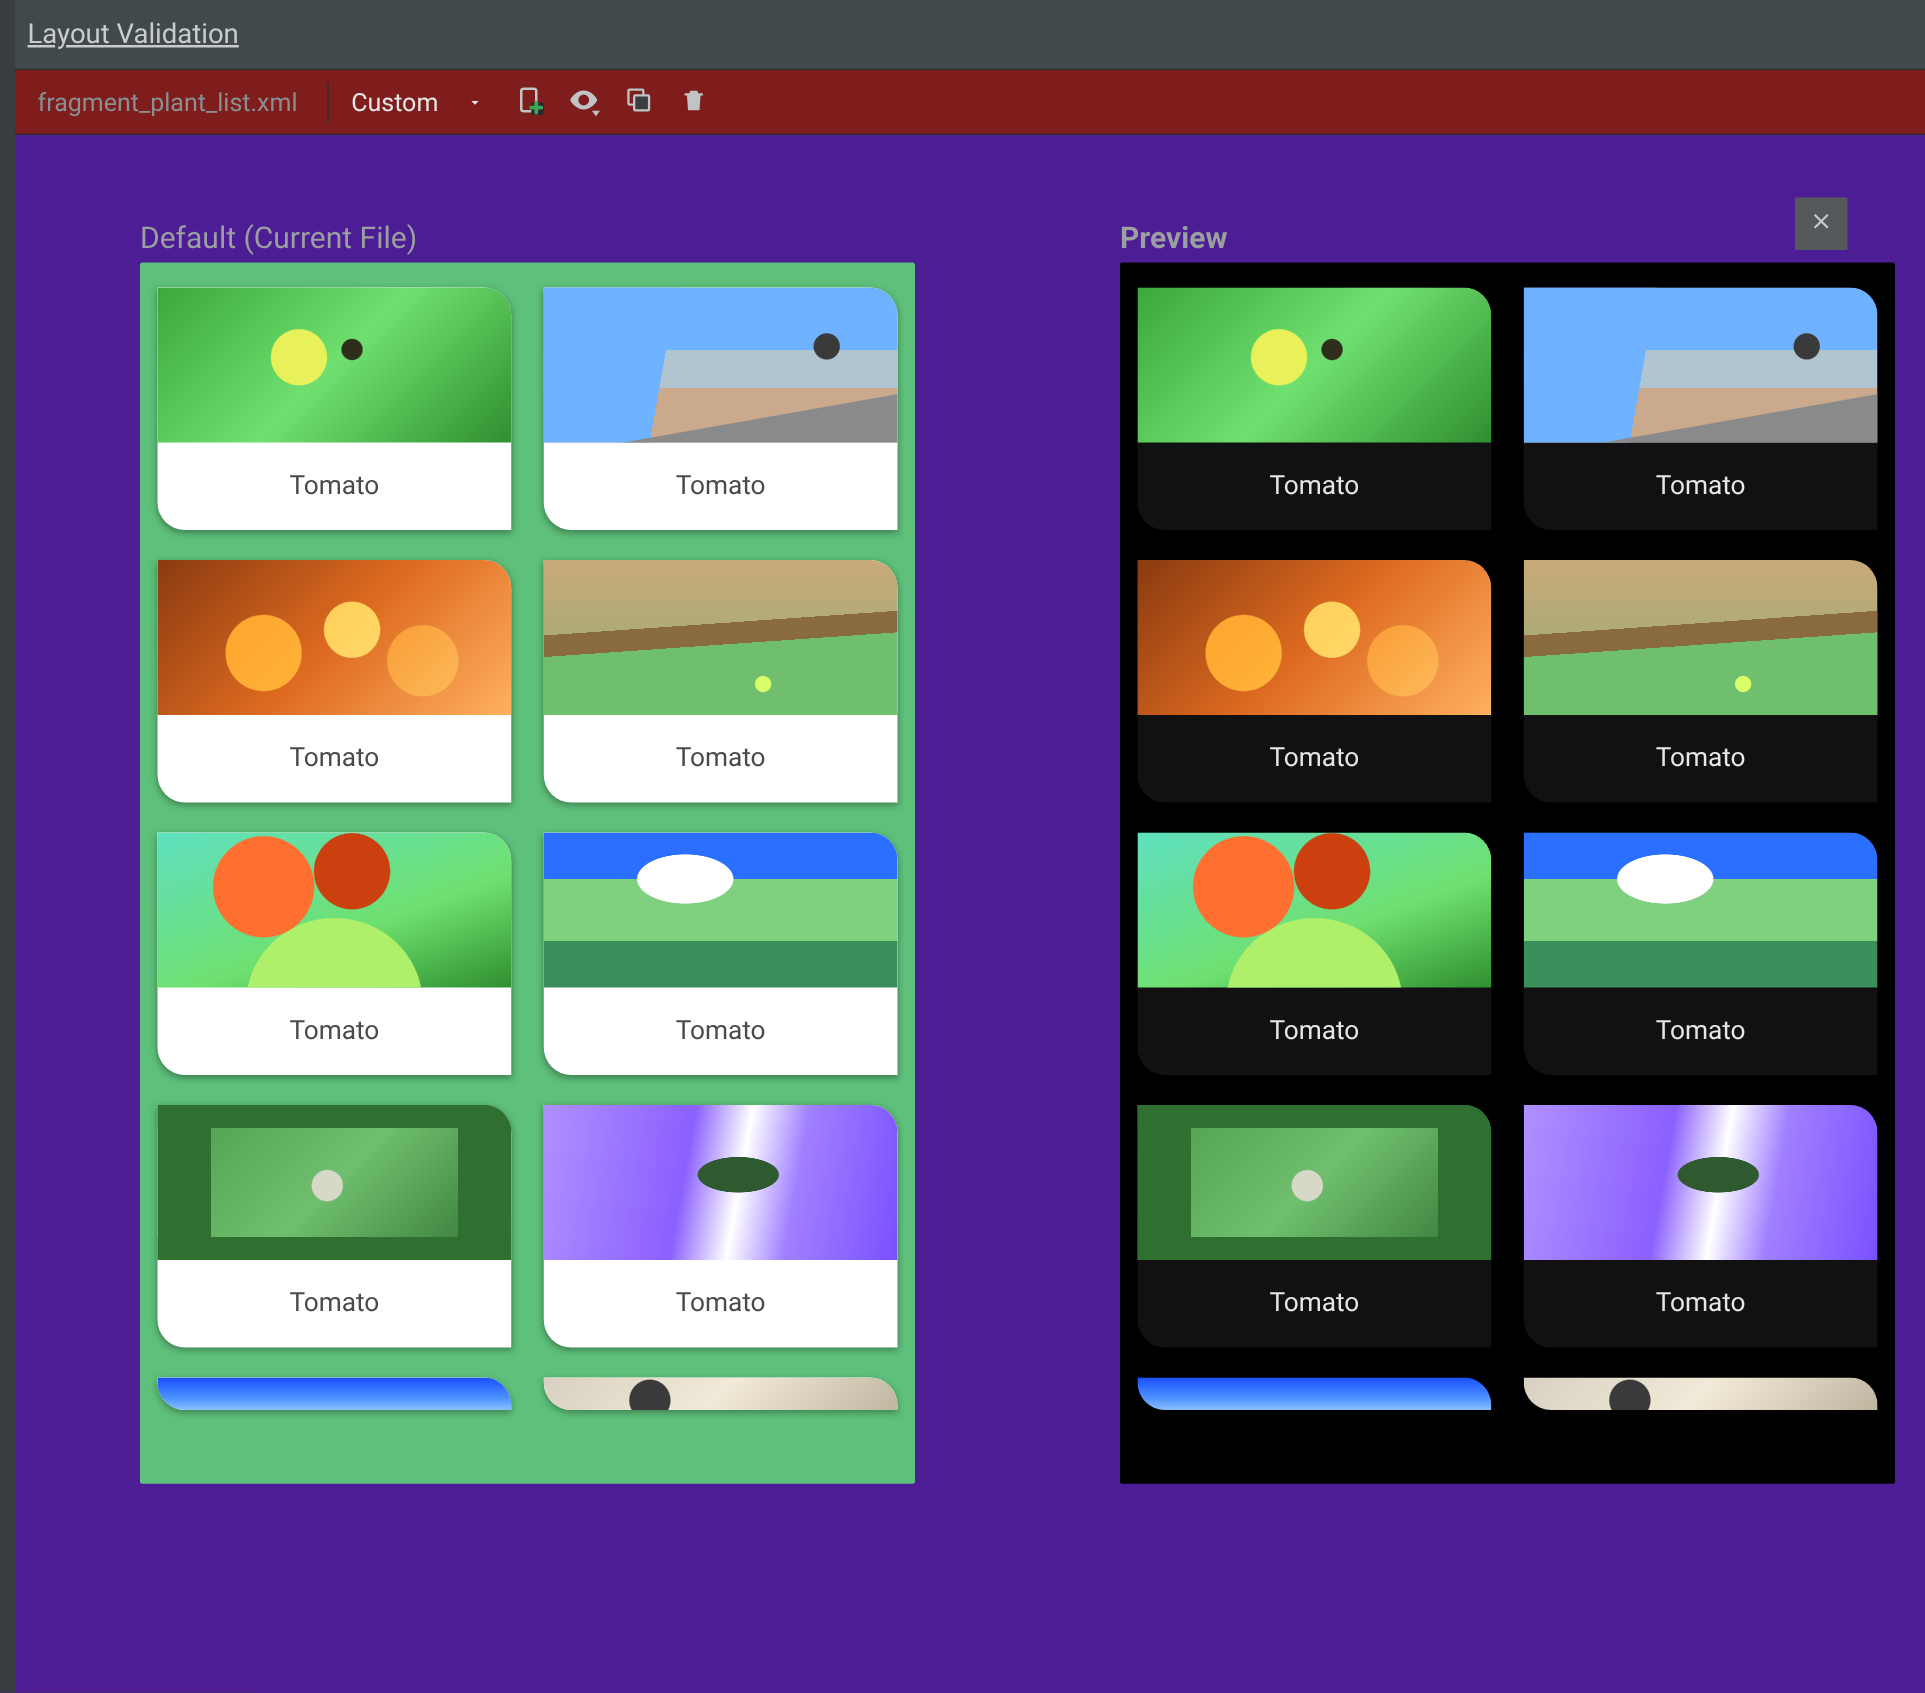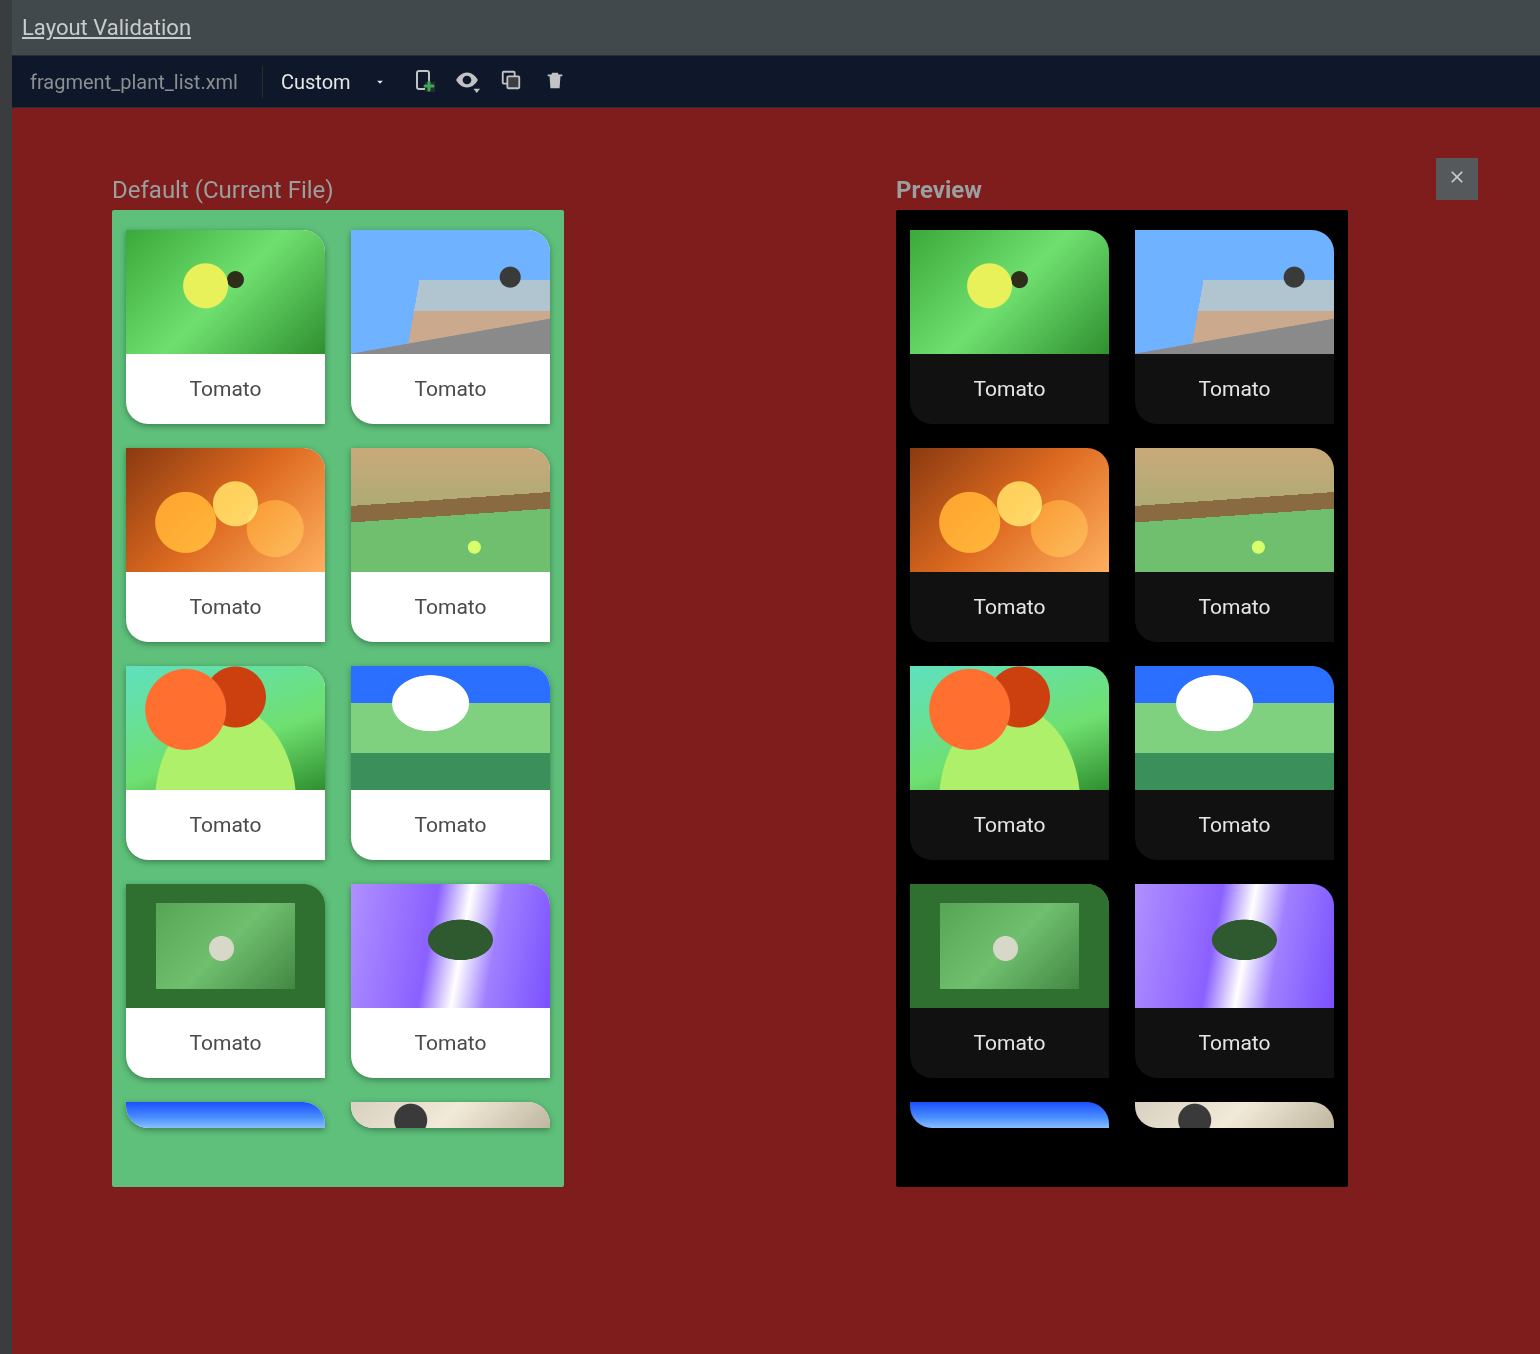--- a/index.html
+++ b/index.html
@@ -32,21 +32,21 @@
     font-size: 22px;
     color: #c8cccc;
     text-decoration: underline;
   }
 
   
   .toolbar {
     position: absolute;
     left: 12px; top: 56px; right: 0;
     height: 52px;
-    background: #0f172a;
+    background: #7f1d1d;
     border-bottom: 1px solid #2b2d2e;
     display: flex;
     align-items: center;
     gap: 8px;
     padding-left: 18px;
   }
   .toolbar .filename {
     color: #8a8f91;
     font-size: 20px;
     padding-right: 16px;
@@ -70,34 +70,34 @@
     display: flex; align-items: center; justify-content: center;
     cursor: pointer;
     color: #c0c4c4;
   }
   .toolbar svg { fill: currentColor; }
 
   
   .workspace {
     position: absolute;
     left: 12px; top: 108px; right: 0; bottom: 0;
-    background: #7f1d1d;
+    background: #4c1d95;
     overflow: hidden;
   }
 
   .pane-label {
     position: absolute;
     font-size: 24px;
     color: #9a9f9f;
   }
 
   
   .device {
     position: absolute;
-    width: 452px;
+    width: 620px;
     height: 977px;
     overflow: hidden;
     border-radius: 2px;
   }
   .device.light { background: #5ec07a; }
   .device.dark  { background: #000000; }
 
   .device .grid {
     padding: 20px 14px 0 14px;
     display: grid;

